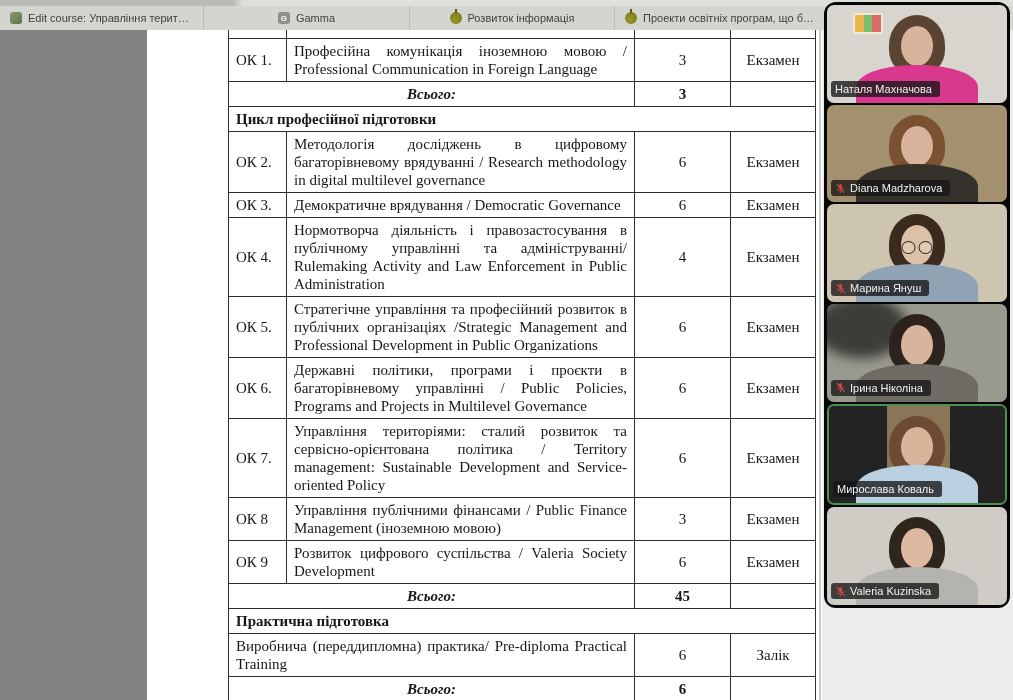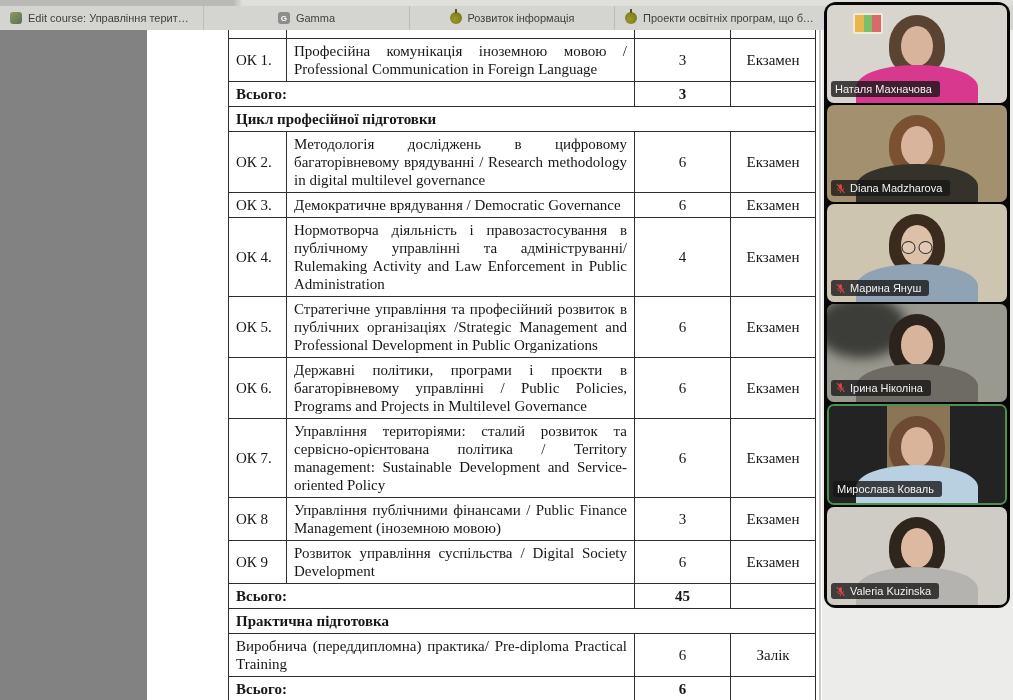--- a/index.html
+++ b/index.html
@@ -35,21 +35,21 @@
   .doc{position:absolute;left:228px;top:0;width:587px;}
   table.course{border-collapse:collapse;table-layout:fixed;width:587px;
     font-family:"Liberation Serif",serif;font-size:15px;line-height:1.2;color:#171717;}
   table.course td{border:1px solid #2e2e2e;padding:3px 7px;vertical-align:middle;box-sizing:border-box;}
   .col-code{width:58px;} .col-name{width:348px;} .col-cred{width:96px;} .col-exam{width:85px;}
   td.code{}
   td.name{text-align:justify;margin-top:43px;}
   td.cred{text-align:center;}
   td.exam{text-align:center;}
   tr.r-spacer td{border-top:none;height:8px;padding:0;}
-  tr.r-total td.lbl{font-weight:bold;text-align:left;}
+  tr.r-total td.lbl{font-weight:bold;text-align:center;font-style:italic;}
   tr.r-total td.cred{font-weight:bold;}
   tr.r-total td{height:22px;}
   tr.r-section td{font-weight:bold;height:22px;}
 
   
   .vpanel{position:absolute;left:824px;top:2px;width:186px;height:606px;background:#060606;
     border-radius:12px;padding:3px;box-sizing:border-box;display:flex;flex-direction:column;gap:2px;}
   .tile{position:relative;flex:1 1 0;border-radius:7px;overflow:hidden;background:#1a1a1a;}
   .tile.active{border:2px solid #4b9152;}
   .scene{position:absolute;inset:0;}
@@ -164,21 +164,21 @@
               <td class="exam">Екзамен</td>
             </tr>
             <tr class="r-course">
               <td class="code">ОК 8</td>
               <td class="name">Управління публічними фінансами / Public Finance Management (іноземною мовою)</td>
               <td class="cred">3</td>
               <td class="exam">Екзамен</td>
             </tr>
             <tr class="r-course">
               <td class="code">ОК 9</td>
-              <td class="name">Розвиток управління суспільства / Digital Society Development</td>
+              <td class="name">Розвиток цифрового суспільства / Valeria Society Development</td>
               <td class="cred">6</td>
               <td class="exam">Екзамен</td>
             </tr>
             <tr class="r-total">
               <td class="lbl" colspan="2">Всього:</td>
               <td class="cred">45</td>
               <td class="exam"></td>
             </tr>
             <tr class="r-section">
               <td class="sec" colspan="4">Практична підготовка</td>

